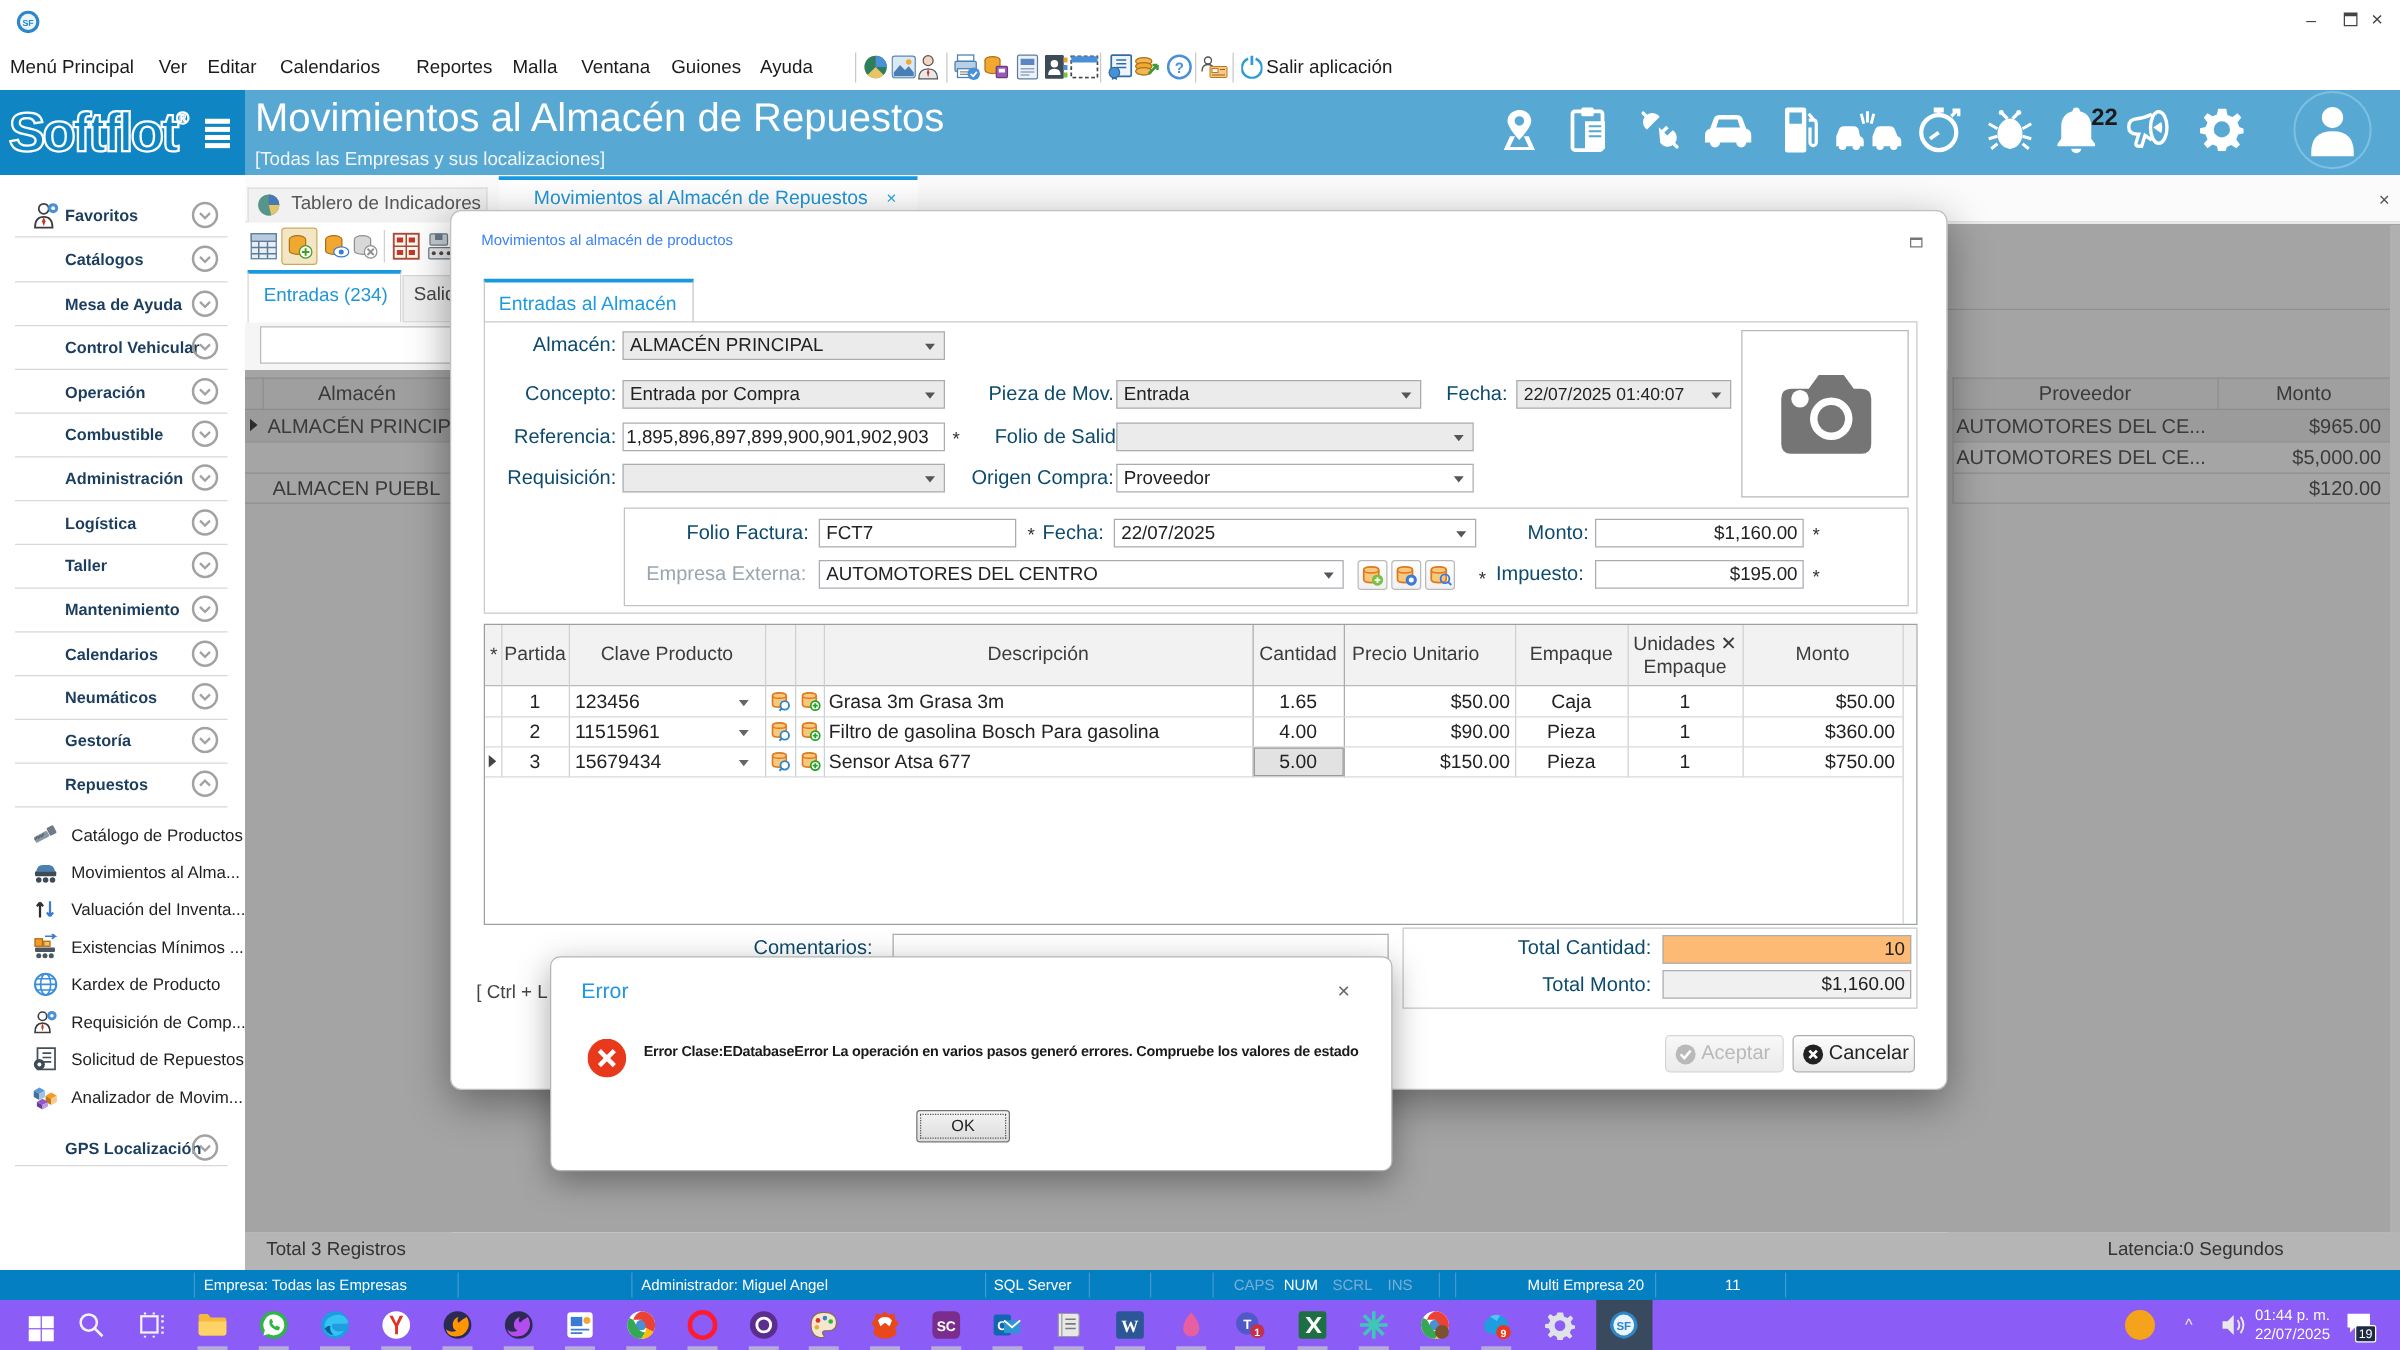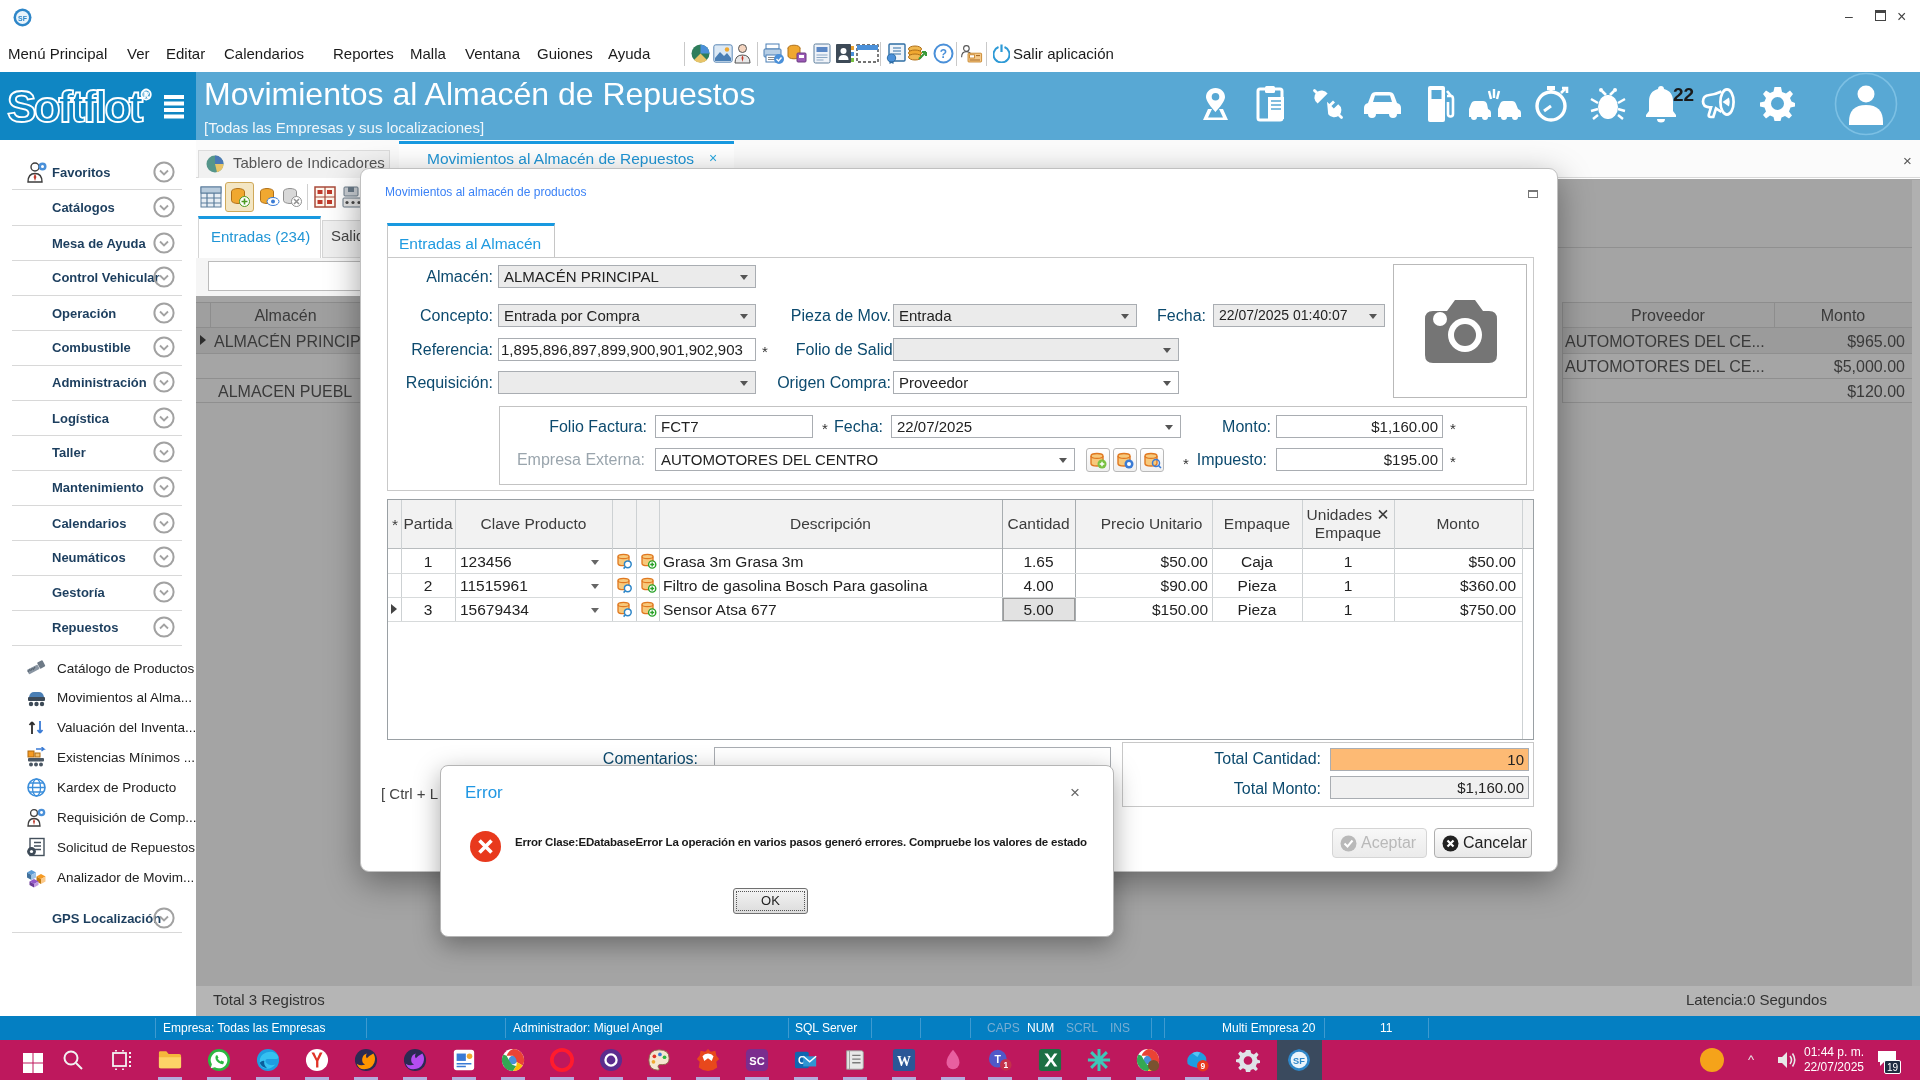--- a/index.html
+++ b/index.html
@@ -30,21 +30,21 @@
   #subtabs { left:196px; top:216px; width:165px; height:42px; background:#fff; }
   #searchrow { left:196px; top:258px; width:165px; height:38px; background:#f5f5f5; }
   #grayL { left:196px; top:296px; width:165px; height:690px; background:#a4a4a4; }
   #grayR { left:1558px; top:179px; width:362px; height:807px; background:#a4a4a4; }
   .gcell { position:absolute; font-size:15px; color:#3a3a3a; white-space:nowrap; overflow:hidden; }
   #totbar { left:196px; top:986px; width:1724px; height:30px; background:#b5b5b5; color:#333; }
   
   #statusbar { left:0; top:1016px; width:1920px; height:24px; background:#047fc2; }
   .st { position:absolute; top:5px; font-size:12px; color:#fff; white-space:nowrap; }
   .stsep { position:absolute; top:2px; width:1px; height:20px; background:#3e9ad0; }
-  #taskbar { left:0; top:1040px; width:1920px; height:40px; background:#be185d; }
+  #taskbar { left:0; top:1040px; width:1920px; height:40px; background:#8b5cf6; }
   .tic { position:absolute; top:8px; width:24px; height:24px; }
   .trun { position:absolute; top:37px; width:24px; height:2.5px; background:#b4abdc; }
   
   #dlg { left:360px; top:168px; width:1198px; height:704px; background:#fff; border:1px solid #c0c0c0; border-radius:9px; box-shadow:0 10px 34px rgba(0,0,0,.38); }
   #dlg .dtitle { left:24px; top:16px; font-size:12px; color:#3b82f6; }
   .fld { position:absolute; height:23px; border:1px solid #a9adb2; background:#ebebeb; font-size:15px; color:#222; line-height:21px; padding-left:5px; white-space:nowrap; overflow:hidden; }
   .fldw { background:#fff; }
   .lbl { position:absolute; font-size:16px; color:#0c4a6e; text-align:right; white-space:nowrap; }
   .caret { position:absolute; right:7px; top:9px; width:0; height:0; border-left:4px solid transparent; border-right:4px solid transparent; border-top:5px solid #555; }
   .star { position:absolute; font-size:15px; color:#333; }
@@ -770,21 +770,21 @@
     <div class="fld fldw" style="left:915px;top:279px;width:167px;text-align:right;padding-right:4px;">$195.00</div>
     <div class="star" style="left:1089px;top:284px;">*</div>
 
     <div id="igrid" class="abs" style="left:26px;top:330px;width:1147px;height:241px;border:1px solid #9aa0a4;background:#fff;">
       <div class="abs" style="left:0;top:0;width:1145px;height:49px;background:#f2f2f2;border-bottom:1px solid #b8bcbe;"></div>
       <div class="hcell" style="left:1px;top:16px;width:12px;">*</div>
       <div class="hcell" style="left:13px;top:15px;width:54px;">Partida</div>
       <div class="hcell" style="left:67px;top:15px;width:157px;">Clave Producto</div>
       <div class="hcell" style="left:271px;top:15px;width:343px;">Descripción</div>
       <div class="hcell" style="left:614px;top:15px;width:73px;">Cantidad</div>
-      <div class="hcell" style="left:687px;top:15px;width:137px;padding-left:16px;">Precio Unitario</div>
+      <div class="hcell" style="left:668px;top:15px;width:137px;padding-left:16px;">Precio Unitario</div>
       <div class="hcell" style="left:824px;top:15px;width:90px;">Empaque</div>
       <div class="hcell" style="left:914px;top:6px;width:92px;">Unidades ✕<br>Empaque</div>
       <div class="hcell" style="left:1006px;top:15px;width:128px;">Monto</div>
 
       <div class="gv" style="left:13px;top:0;width:1px;height:122px;"></div>
       <div class="gv" style="left:67px;top:0;width:1px;height:122px;"></div>
       <div class="gv" style="left:224px;top:0;width:1px;height:122px;"></div>
       <div class="gv" style="left:248px;top:0;width:1px;height:122px;"></div>
       <div class="gv" style="left:271px;top:0;width:1px;height:122px;"></div>
       <div class="gv" style="left:614px;top:0;width:1px;height:122px;background:#a8adb0;"></div>

